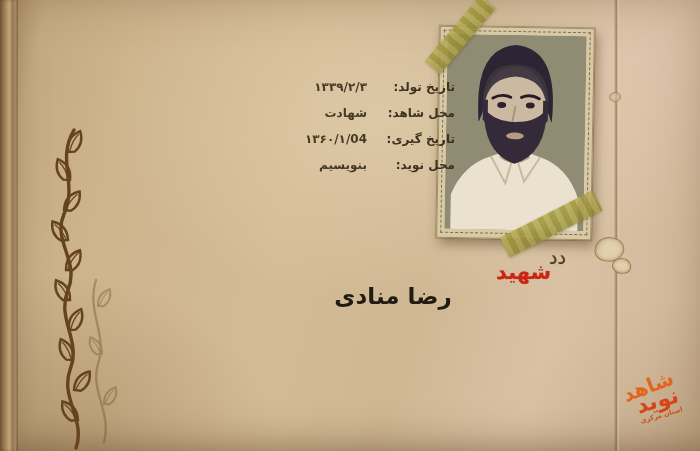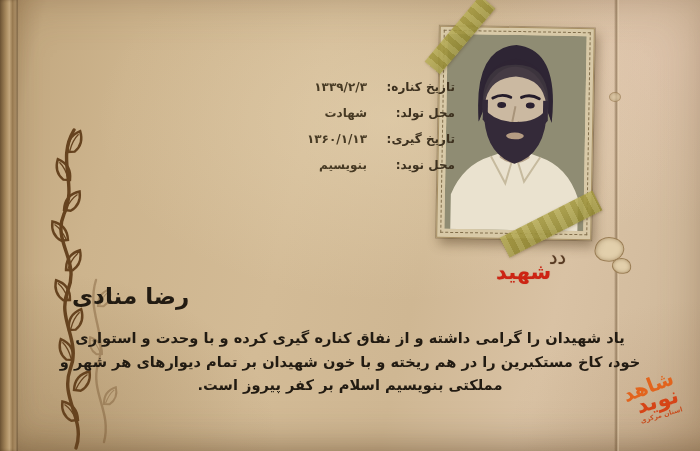--- a/index.html
+++ b/index.html
@@ -71,22 +71,22 @@
     text-shadow:0 0 1px rgba(160,20,10,.4);
   }
   .badge-logo{
     position:absolute;left:549px;top:248px;z-index:3;
     font-size:19px;font-weight:normal;color:#573a22;direction:rtl;line-height:1;
     text-shadow:0 0 1px rgba(60,35,15,.6);
   }
 
   
   .name{
-    position:absolute;left:72px;top:283px;width:610px;z-index:3;
-    text-align:left;direction:rtl;font-size:23px;font-weight:bold;color:#221b12;
+    position:absolute;left:88px;top:283px;width:610px;z-index:3;
+    text-align:center;direction:rtl;font-size:23px;font-weight:bold;color:#221b12;
   }
   .quote{
     position:absolute;left:58px;top:326px;width:584px;z-index:3;
     text-align:center;direction:rtl;font-size:14.6px;font-weight:bold;
     line-height:23.5px;color:#221b12;
   }
 
   
   .watermark{
     position:absolute;left:612px;top:372px;width:88px;z-index:3;
@@ -163,42 +163,41 @@
         <path d="M103 66 L98 66 L98 92 L103 86 Z" fill="#342a39"></path>
         <ellipse cx="70" cy="102" rx="9" ry="3.4" fill="#b59c83"></ellipse>
       </svg>
     </div>
   </div>
   <div class="tape tape-top"></div>
   <div class="tape tape-bottom"></div>
 
   <div class="fields">
     <div class="field-row">
-      <span class="f-label">تاریخ کناره:</span>
+      <span class="f-label">تاریخ تولد:</span>
       <span class="f-value">۱۳۳۹/۲/۳</span>
     </div>
     <div class="field-row">
-      <span class="f-label">محل تولد:</span>
+      <span class="f-label">محل شاهد:</span>
       <span class="f-value">شهادت</span>
     </div>
     <div class="field-row">
       <span class="f-label">تاریخ گیری:</span>
-      <span class="f-value">۱۳۶۰/۱/۱۳</span>
+      <span class="f-value">۱۳۶۰/۱/04</span>
     </div>
     <div class="field-row">
       <span class="f-label">محل نوید:</span>
       <span class="f-value">بنویسیم</span>
     </div>
   </div>
 
   <div class="badge-logo">دد</div>
   <div class="badge">شهید</div>
 
   <div class="name">رضا منادی</div>
-  <div class="quote">یاد شهیدان را گرامی داشته و از نفاق کناره گیری کرده و با وحدت و استواری خود، کاخ مستکبرین را در هم ریخته و با خون شهیدان بر تمام دیوارهای هر شهر و مملکتی بنویسیم اسلام بر کفر پیروز است.</div>
 
   <div class="watermark">
     <span class="wm-top">شاهد</span>
     <span class="wm-bottom">نوید</span>
     <span class="wm-sub">استان مرکزی</span>
   </div>
 
 </div>
 
 </body></html>

